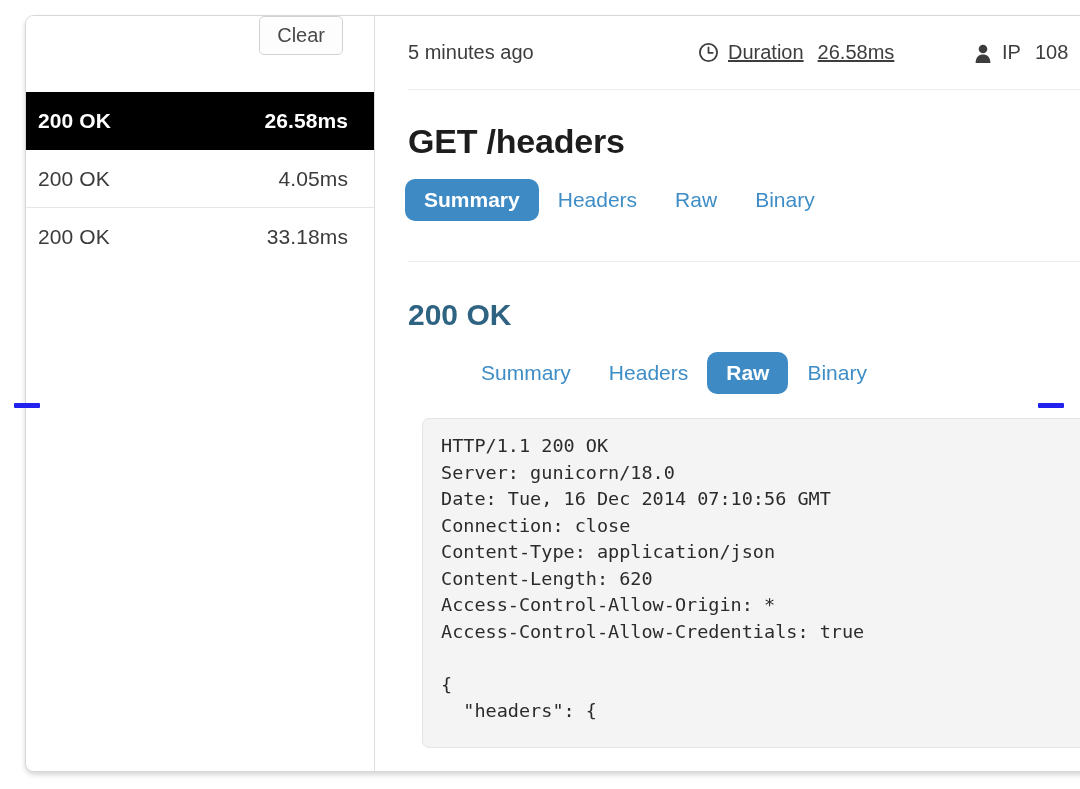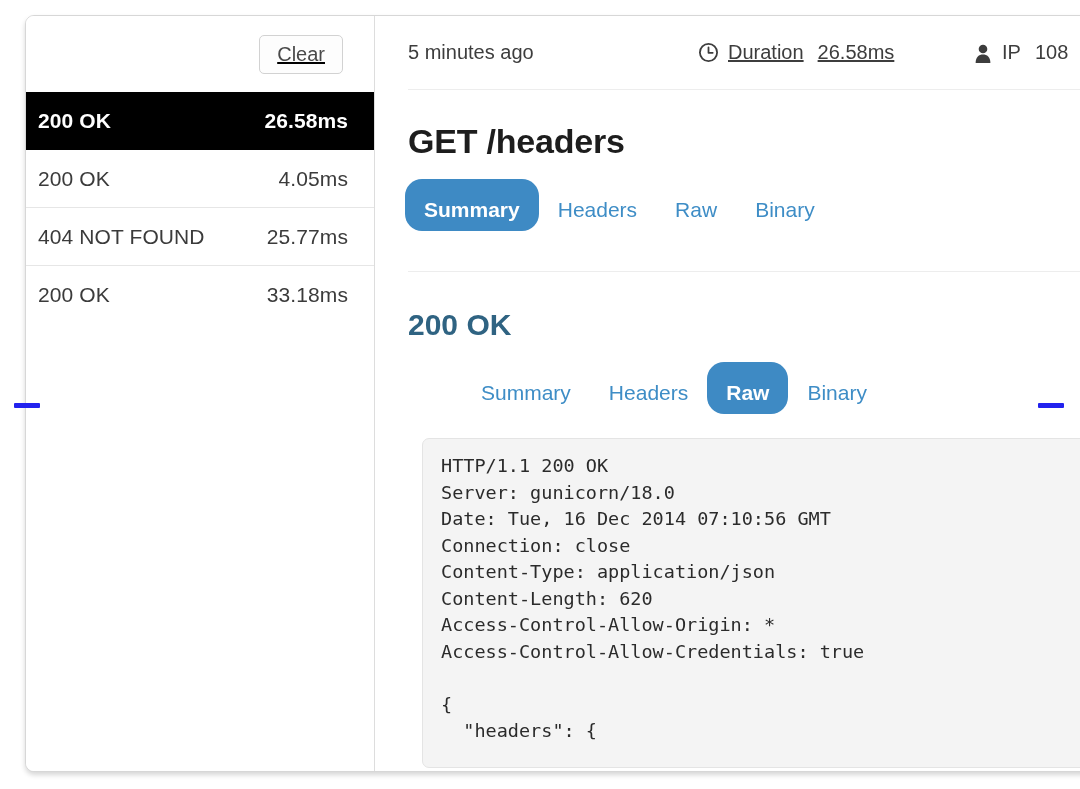--- a/index.html
+++ b/index.html
@@ -59,25 +59,24 @@
     width: 349px;
     flex: 0 0 349px;
     border-right: 1px solid #dddddd;
     box-sizing: border-box;
     position: relative;
     background: #ffffff;
   }
   #clear-bar {
     height: 76px;
     display: flex;
-    align-items: center;
+    align-items: flex-start;
     justify-content: flex-end;
     padding-right: 31px;
     box-sizing: border-box;
-    text-decoration: underline;
   }
   #clear-button {
     font-family: "Liberation Sans", sans-serif;
     font-size: 20px;
     color: #4a4a4a;
     background: #fdfdfd;
     border: 1px solid #d2d2d2;
     border-radius: 5px;
     padding: 8px 17px 9px 17px;
     line-height: 1;
@@ -163,22 +162,22 @@
   }
 
   
   .tabs {
     display: flex;
     align-items: center;
   }
   .tab {
     font-size: 21px;
     color: #3e8dc6;
-    padding: 20px 19px 11px 19px;
-    border-radius: 17px;
+    padding: 10px 19px 11px 19px;
+    border-radius: 10px;
     cursor: pointer;
     line-height: 1;
     white-space: nowrap;
   }
   .tab.active {
     background: #3e8ac4;
     color: #ffffff;
     font-weight: bold;
   }
   #request-tabs { margin-top: 18px; margin-left: -3px; }
@@ -230,24 +229,20 @@
       <div id="request-list">
           <div class="req-row selected">
             <span class="req-status">200 OK</span>
             <span class="req-time">26.58ms</span>
           </div>
           <div class="req-row">
             <span class="req-status">200 OK</span>
             <span class="req-time">4.05ms</span>
           </div>
           <div class="req-row">
-            <span class="req-status">404 NOT FOUND</span>
-            <span class="req-time">25.77ms</span>
-          </div>
-          <div class="req-row">
             <span class="req-status">200 OK</span>
             <span class="req-time">33.18ms</span>
           </div>
         </div>
 
     </div>
 
     <div id="detail">
 
       <div id="meta-row">

